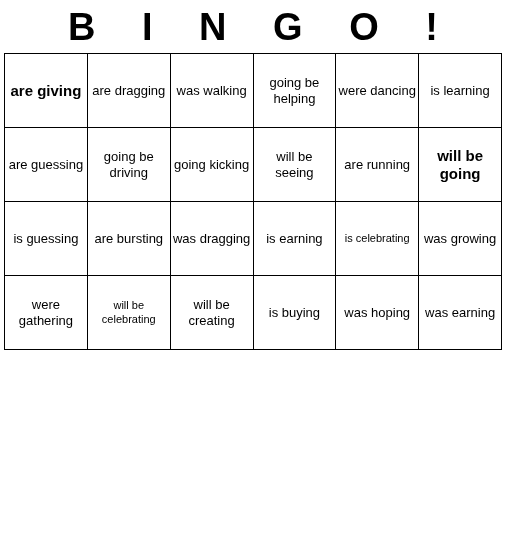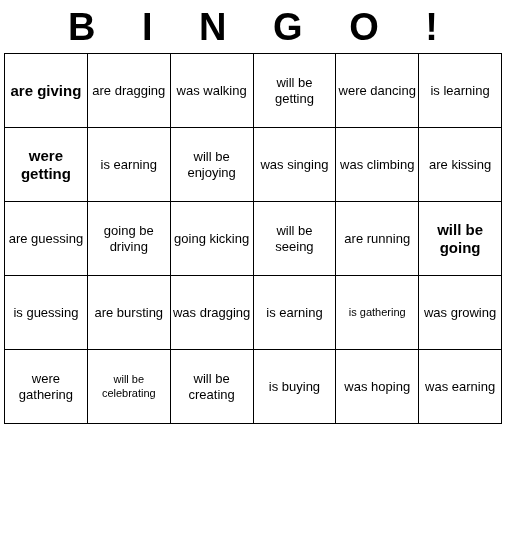--- a/index.html
+++ b/index.html
@@ -52,46 +52,38 @@
 <body>
 
 <div class="bingo-title">B I N G O !</div>
 
 <table class="bingo-grid">
   <tbody id="grid-body">
       <tr>
         <td class="bold-text">are giving</td>
         <td>are dragging</td>
         <td>was walking</td>
-        <td>will be getting</td>
+        <td>going be helping</td>
         <td>were dancing</td>
         <td>is learning</td>
-      </tr>
-      <tr>
-        <td class="bold-text">were getting</td>
-        <td>is earning</td>
-        <td>will be enjoying</td>
-        <td>was singing</td>
-        <td>was climbing</td>
-        <td>are kissing</td>
       </tr>
       <tr>
         <td>are guessing</td>
         <td>going be driving</td>
         <td>going kicking</td>
         <td>will be seeing</td>
         <td>are running</td>
         <td class="bold-text">will be going</td>
       </tr>
       <tr>
         <td>is guessing</td>
         <td>are bursting</td>
         <td>was dragging</td>
         <td>is earning</td>
-        <td class="small-text">is gathering</td>
+        <td class="small-text">is celebrating</td>
         <td>was growing</td>
       </tr>
       <tr>
         <td>were gathering</td>
         <td class="small-text">will be celebrating</td>
         <td>will be creating</td>
         <td>is buying</td>
         <td>was hoping</td>
         <td>was earning</td>
       </tr>

